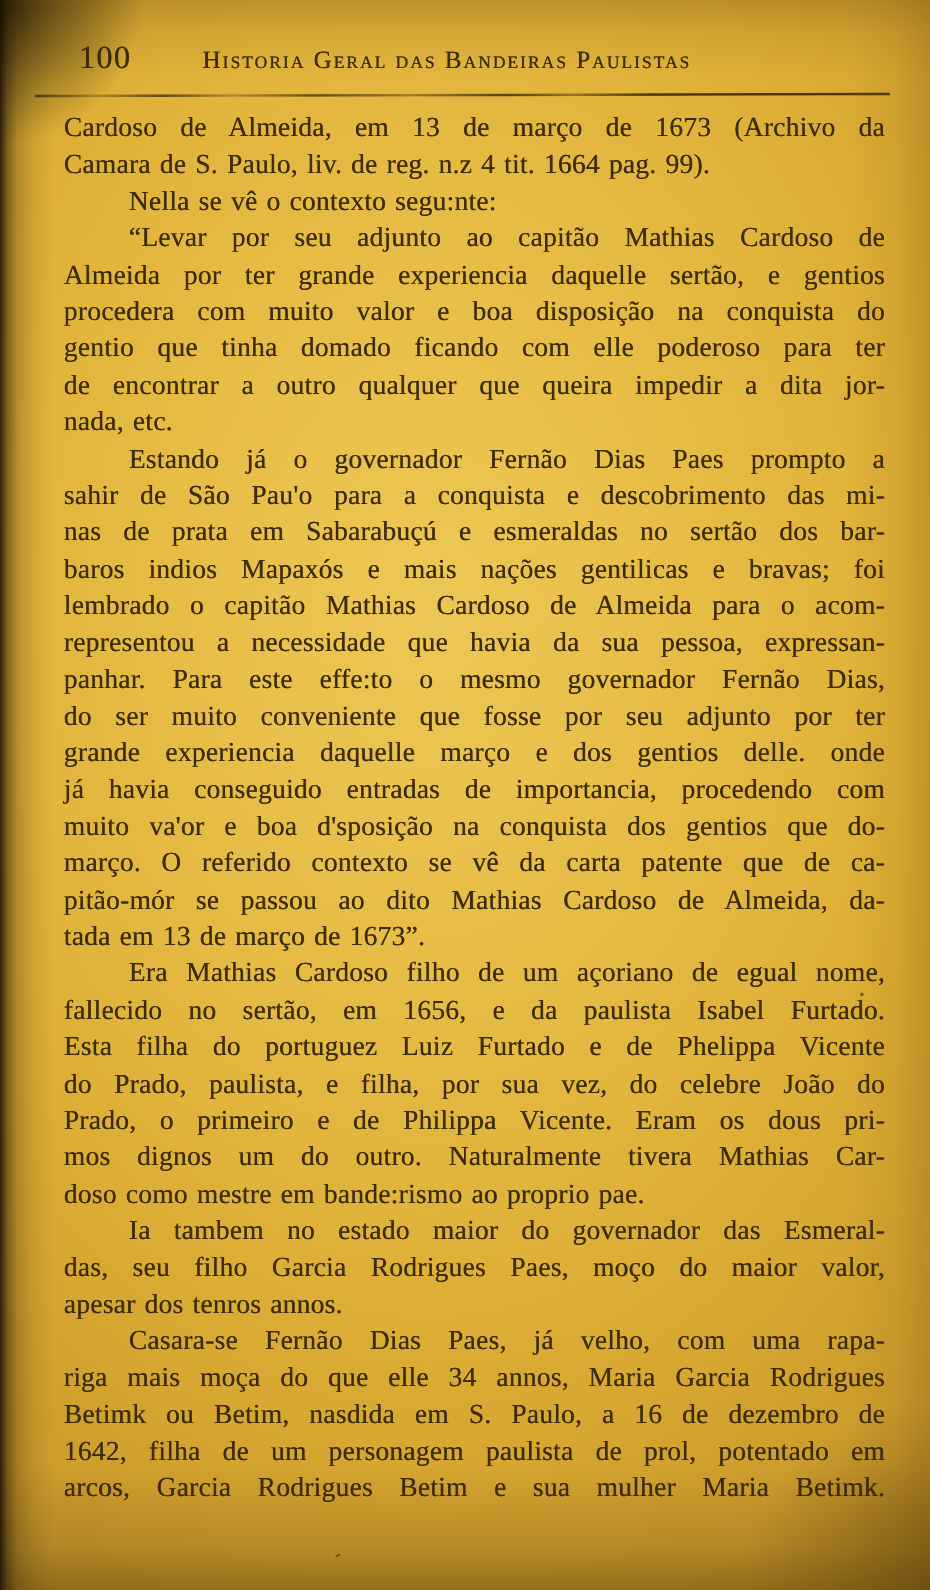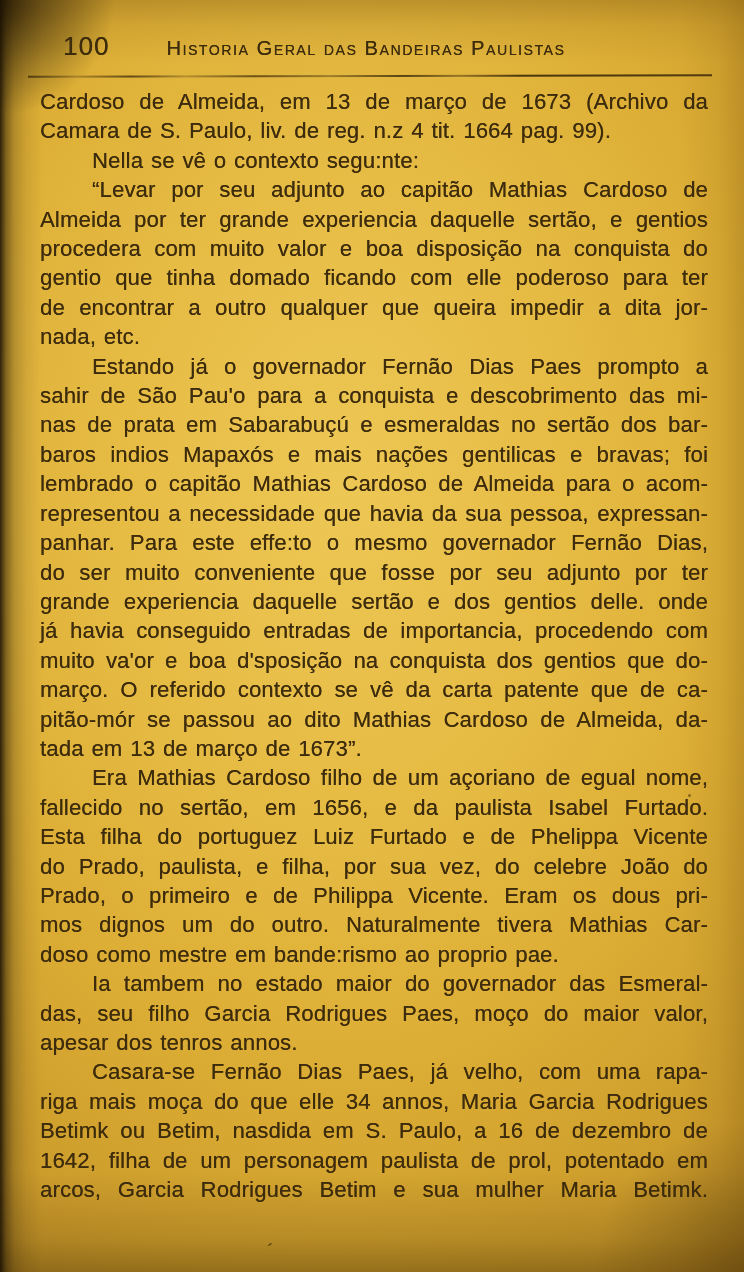--- a/index.html
+++ b/index.html
@@ -1,20 +1,20 @@
 <!DOCTYPE html>
 <html lang="pt"><head>
 <meta charset="utf-8">
 <style>
   html,body{margin:0;padding:0;background:#6b5510;}
   .page{
     position:relative;
     width:744px;height:1272px;
     overflow:hidden;
-    font-family:Liberation Sans, sans-serif;
+    font-family:Liberation Serif, serif;
     color:var(--ink,#3c2b0c);
     background-color:#d9ac34;
     background-image:
       radial-gradient(circle at 0% 0%, rgba(25,16,3,0.78) 0, rgba(25,16,3,0) 115px),
       linear-gradient(90deg, rgba(22,14,3,0.88) 0px, rgba(25,16,3,0.48) 6px, rgba(40,27,5,0.24) 14px, rgba(40,27,5,0.09) 26px, rgba(40,27,5,0) 42px),
       linear-gradient(180deg, rgba(120,85,16,0.35) 0px, rgba(120,85,16,0.13) 26px, rgba(120,85,16,0) 62px),
       linear-gradient(0deg, rgba(92,64,10,0.50) 0px, rgba(92,64,10,0.22) 34px, rgba(92,64,10,0) 100px),
       radial-gradient(circle at 100% 100%, rgba(78,54,8,0.45) 0, rgba(78,54,8,0) 150px),
       linear-gradient(270deg, rgba(130,92,16,0.30) 0px, rgba(130,92,16,0.11) 26px, rgba(130,92,16,0) 64px),
       radial-gradient(ellipse 90% 75% at 46% 38%, #edc755 0%, #e5ba42 38%, #dcad34 62%, #cd9d2c 85%, #c3922a 100%);
@@ -45,21 +45,21 @@
       rgba(66,47,11,0.75) 33%, rgba(66,47,11,0.42) 44%,
       rgba(66,47,11,0.85) 55%, rgba(66,47,11,0.48) 63%,
       rgba(66,47,11,0.95) 72%, rgba(66,47,11,0.90) 100%);
   }
   .text{
     position:absolute;top:87px;left:40px;width:668px;
     font-size:22px;line-height:29.4px;
     letter-spacing:0.2px;word-spacing:1.5px;
     text-shadow:0.25px 0 0.35px rgba(62,44,12,0.80);
   }
-  .line{text-align:justify;text-align-last:justify;}
+  .line{text-align:justify;text-align-last:justify;margin-left:11px;}
   .line.last{text-align-last:left;}
   .line.indent{text-indent:52px;}
   .stray{
     position:absolute;left:266px;top:1240px;
     font-size:20px;color:rgba(66,47,12,0.75);
     transform:rotate(8deg);
   }
   .speck{
     position:absolute;left:688px;top:794px;width:3px;height:3px;
     border-radius:50%;background:rgba(66,47,12,0.55);
@@ -85,21 +85,21 @@
       <div class="line">de encontrar a outro qualquer que queira impedir a dita jor-</div>
       <div class="line last">nada, etc.</div>
       <div class="line indent">Estando já o governador Fernão Dias Paes prompto a</div>
       <div class="line">sahir de São Pau'o para a conquista e descobrimento das mi-</div>
       <div class="line">nas de prata em Sabarabuçú e esmeraldas no sertão dos bar-</div>
       <div class="line">baros indios Mapaxós e mais nações gentilicas e bravas; foi</div>
       <div class="line">lembrado o capitão Mathias Cardoso de Almeida para o acom-</div>
       <div class="line">representou a necessidade que havia da sua pessoa, expressan-</div>
       <div class="line">panhar. Para este effe:to o mesmo governador Fernão Dias,</div>
       <div class="line">do ser muito conveniente que fosse por seu adjunto por ter</div>
-      <div class="line">grande experiencia daquelle sertão e dos gentios delle. onde</div>
+      <div class="line">grande experiencia daquelle março e dos gentios delle. onde</div>
       <div class="line">já havia conseguido entradas de importancia, procedendo com</div>
       <div class="line">muito va'or e boa d'sposição na conquista dos gentios que do-</div>
       <div class="line">março. O referido contexto se vê da carta patente que de ca-</div>
       <div class="line">pitão-mór se passou ao dito Mathias Cardoso de Almeida, da-</div>
       <div class="line last">tada em 13 de março de 1673”.</div>
       <div class="line indent">Era Mathias Cardoso filho de um açoriano de egual nome,</div>
       <div class="line">fallecido no sertão, em 1656, e da paulista Isabel Furtado.</div>
       <div class="line">Esta filha do portuguez Luiz Furtado e de Phelippa Vicente</div>
       <div class="line">do Prado, paulista, e filha, por sua vez, do celebre João do</div>
       <div class="line">Prado, o primeiro e de Philippa Vicente. Eram os dous pri-</div>

